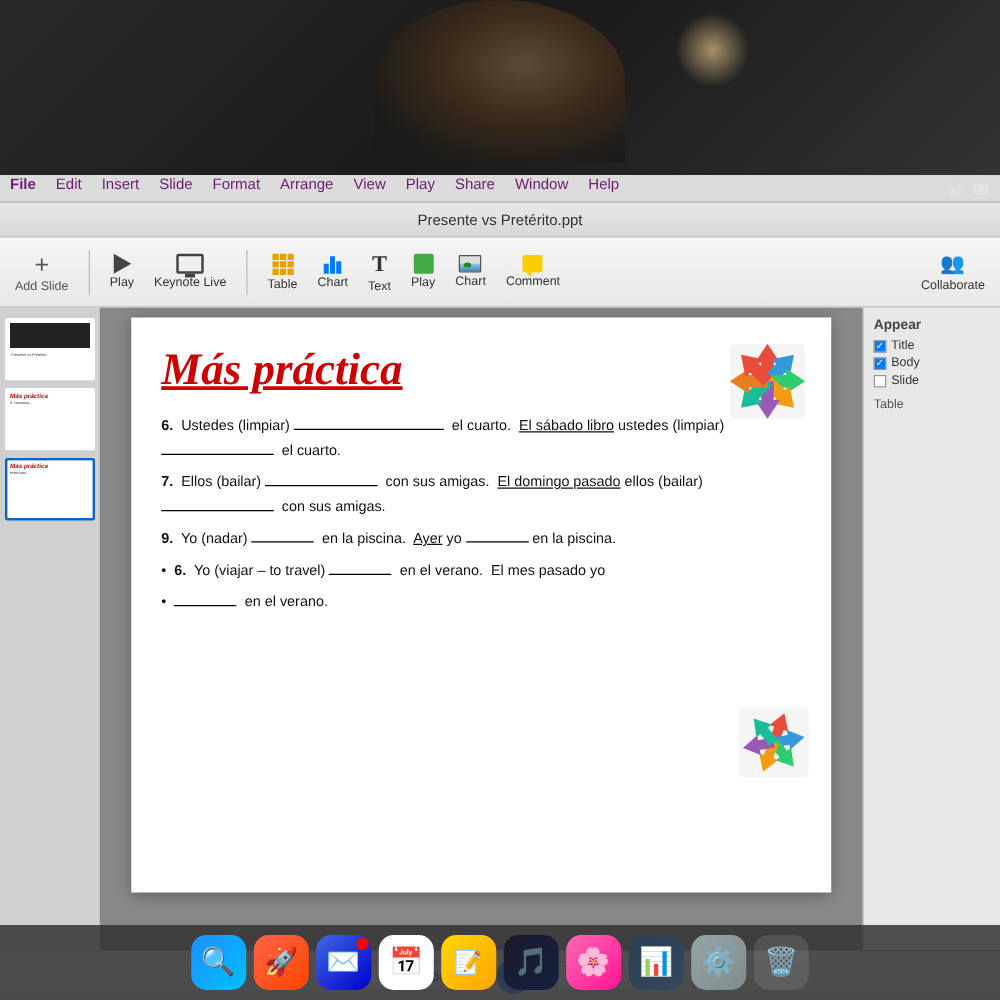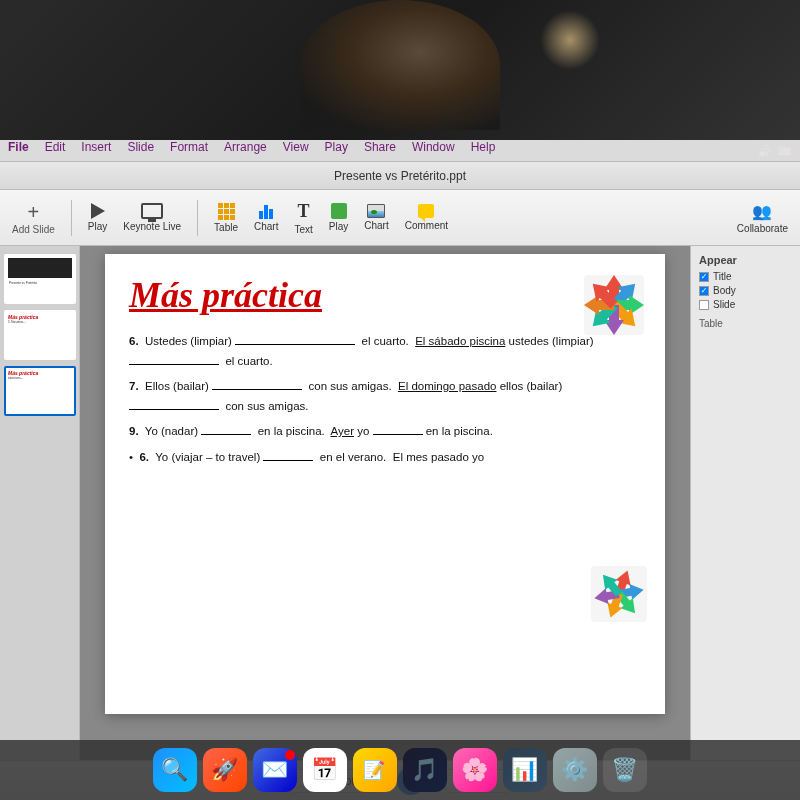--- a/index.html
+++ b/index.html
@@ -566,31 +566,34 @@
             <polygon points="35,5 45,20 40,20 40,35 30,35 30,20 25,20" fill="#1abc9c" transform="rotate(225,35,35)"></polygon>
             <polygon points="35,5 45,20 40,20 40,35 30,35 30,20 25,20" fill="#e67e22" transform="rotate(270,35,35)"></polygon>
             <polygon points="35,5 45,20 40,20 40,35 30,35 30,20 25,20" fill="#e74c3c" transform="rotate(315,35,35)"></polygon>
           </svg>
         </div>
 
         <div class="slide-title">Más práctica</div>
 
         <div class="slide-body">
           <p>
-            <strong>6.</strong>&nbsp; Ustedes (limpiar) <span class="blank blank-long"></span>&nbsp; el cuarto.&nbsp; <span class="underlined">El sábado piscina</span> ustedes (limpiar) <span class="blank blank-med"></span>&nbsp; el cuarto.
+            <strong>6.</strong>&nbsp; Ustedes (limpiar) <span class="blank blank-long"></span>&nbsp; el cuarto.&nbsp; <span class="underlined">El sábado libro</span> ustedes (limpiar) <span class="blank blank-med"></span>&nbsp; el cuarto.
           </p>
           <p>
             <strong>7.</strong>&nbsp; Ellos (bailar) <span class="blank blank-med"></span>&nbsp; con sus amigas.&nbsp; <span class="underlined">El domingo pasado</span> ellos (bailar) <span class="blank blank-med"></span>&nbsp; con sus amigas.
           </p>
           <p>
             <strong>9.</strong>&nbsp; Yo (nadar) <span class="blank blank-short"></span>&nbsp; en la piscina.&nbsp; <span class="underlined">Ayer</span> yo <span class="blank blank-short"></span>&nbsp;en la piscina.
           </p>
           <p>
             •&nbsp; <strong>6.</strong>&nbsp; Yo (viajar – to travel) <span class="blank blank-short"></span>&nbsp; en el verano.&nbsp; El mes pasado yo
           </p>
+          <p>
+            •&nbsp; <span class="blank blank-short"></span>&nbsp; en el verano.
+          </p>
         </div>
 
         <div class="slide-decoration-small">
           <svg viewBox="0 0 60 60" xmlns="http://www.w3.org/2000/svg" width="60" height="60">
             <rect x="2" y="2" width="56" height="56" fill="#f5f5f5" rx="4"></rect>
             <polygon points="30,5 38,18 34,18 34,30 26,30 26,18 22,18" fill="#e74c3c" transform="rotate(20,30,30)"></polygon>
             <polygon points="30,5 38,18 34,18 34,30 26,30 26,18 22,18" fill="#3498db" transform="rotate(80,30,30)"></polygon>
             <polygon points="30,5 38,18 34,18 34,30 26,30 26,18 22,18" fill="#2ecc71" transform="rotate(140,30,30)"></polygon>
             <polygon points="30,5 38,18 34,18 34,30 26,30 26,18 22,18" fill="#f39c12" transform="rotate(200,30,30)"></polygon>
             <polygon points="30,5 38,18 34,18 34,30 26,30 26,18 22,18" fill="#9b59b6" transform="rotate(260,30,30)"></polygon>

